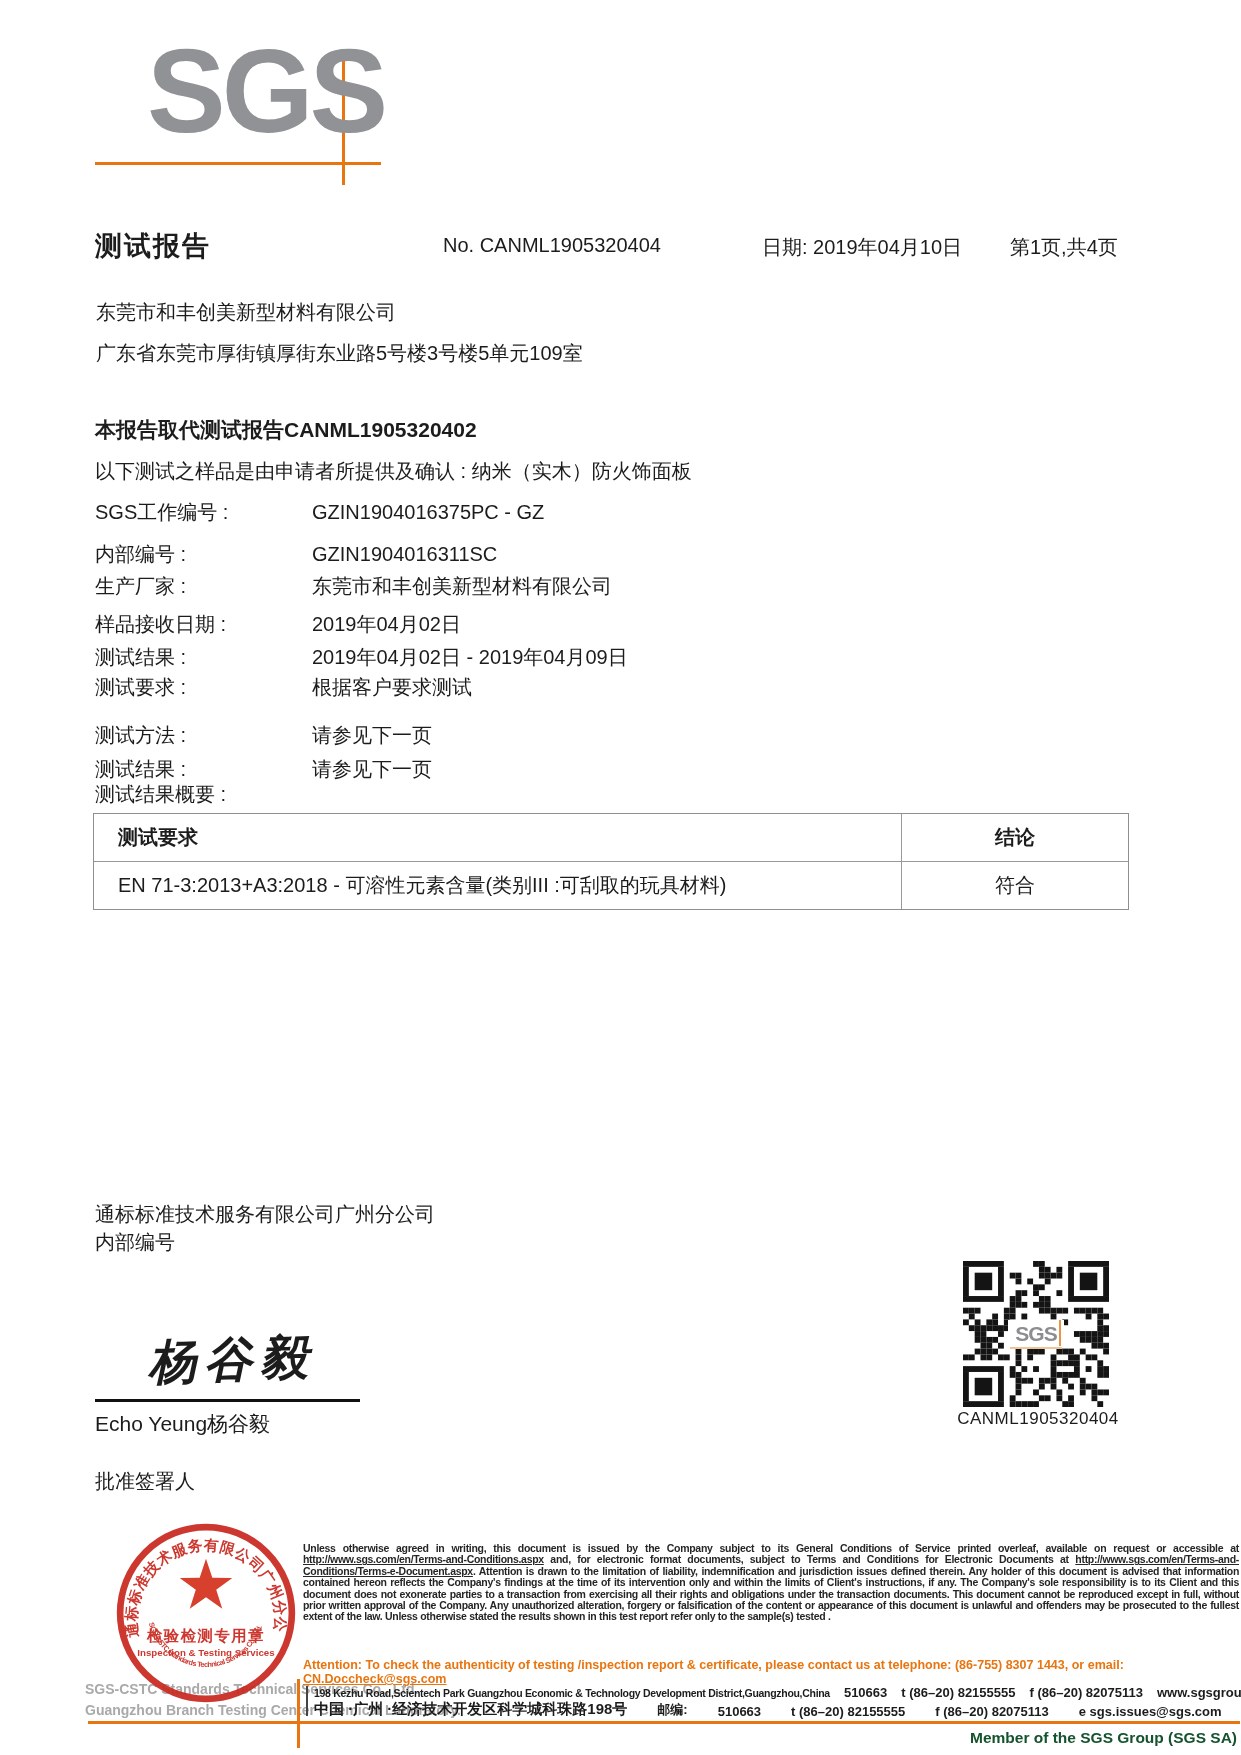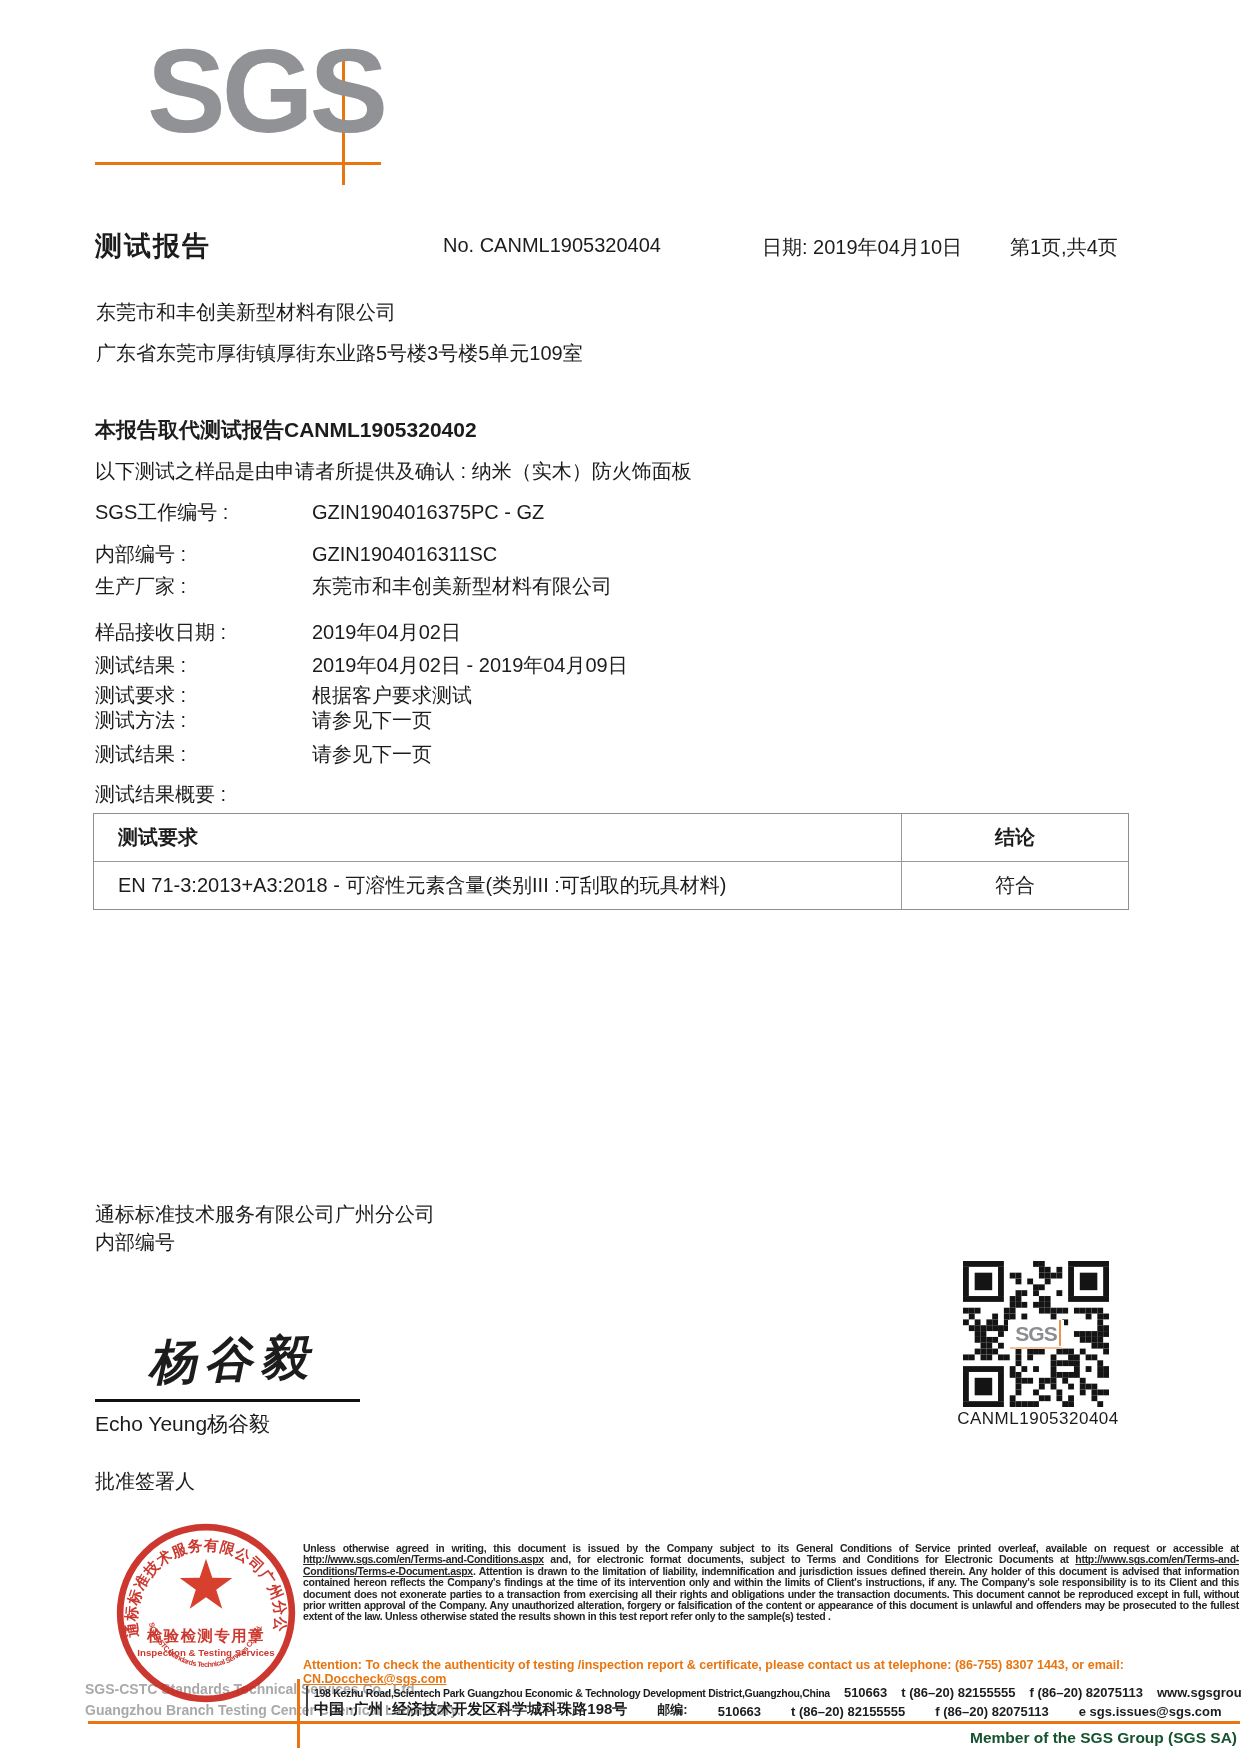--- a/index.html
+++ b/index.html
@@ -27,23 +27,23 @@
   
   .supersede{position:absolute;left:95px;top:416px;font-size:21px;font-weight:bold;}
   .sample-note{position:absolute;left:95px;top:458px;font-size:20px;}
   
   .details{position:absolute;left:95px;top:500px;width:980px;}
   .drow{display:flex;line-height:24px;font-size:20px;margin-bottom:9px;}
   .drow .dl{width:217px;flex:none;}
   .drow .dv{flex:1;}
   .drow:nth-child(1){margin-bottom:18px;}
   .drow:nth-child(2){margin-bottom:8px;}
-  .drow:nth-child(3){margin-bottom:22px;}
+  .drow:nth-child(3){margin-bottom:14px;}
   .drow:nth-child(5){margin-bottom:6px;}
-  .drow:nth-child(6){margin-bottom:1px;}
+  .drow:nth-child(6){margin-bottom:24px;}
   .drow:nth-child(7){margin-bottom:10px;}
   
   .summary-heading{position:absolute;left:95px;top:781px;font-size:20px;}
   .sum-table{position:absolute;left:93px;top:813px;width:1034px;border:1.5px solid #8f8f8f;}
   .t-row{display:flex;}
   .t-row.head{border-bottom:1px solid #999;}
   .t-c1{width:808px;flex:none;padding:10px 10px 10px 24px;font-size:20px;
         border-right:1px solid #999;box-sizing:border-box;}
   .t-c2{flex:1;text-align:center;padding:10px 4px;font-size:20px;}
   .t-row.head .t-c1,.t-row.head .t-c2{font-weight:bold;}

